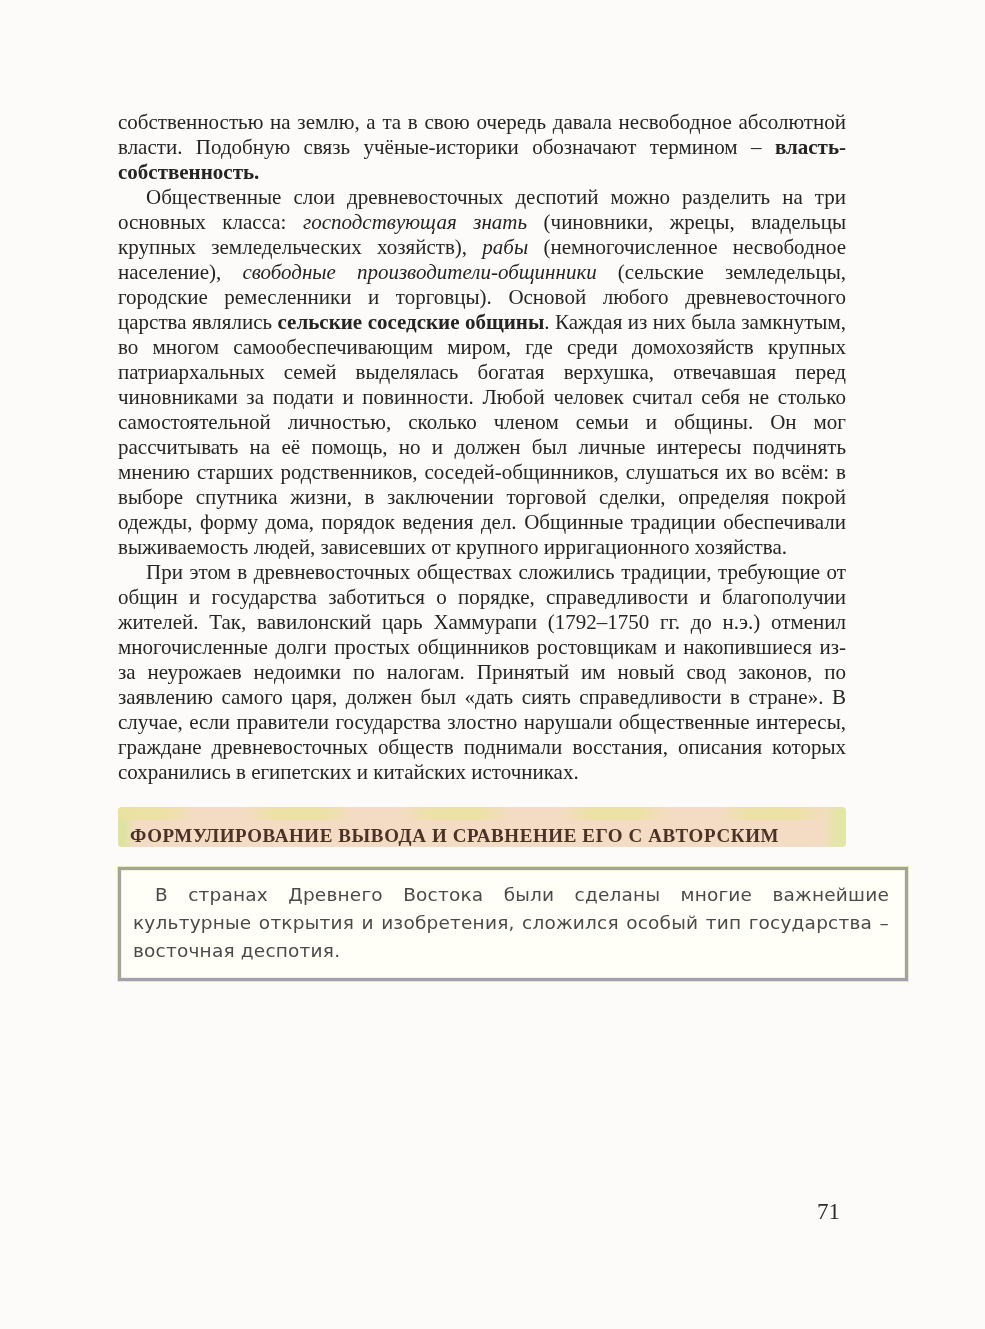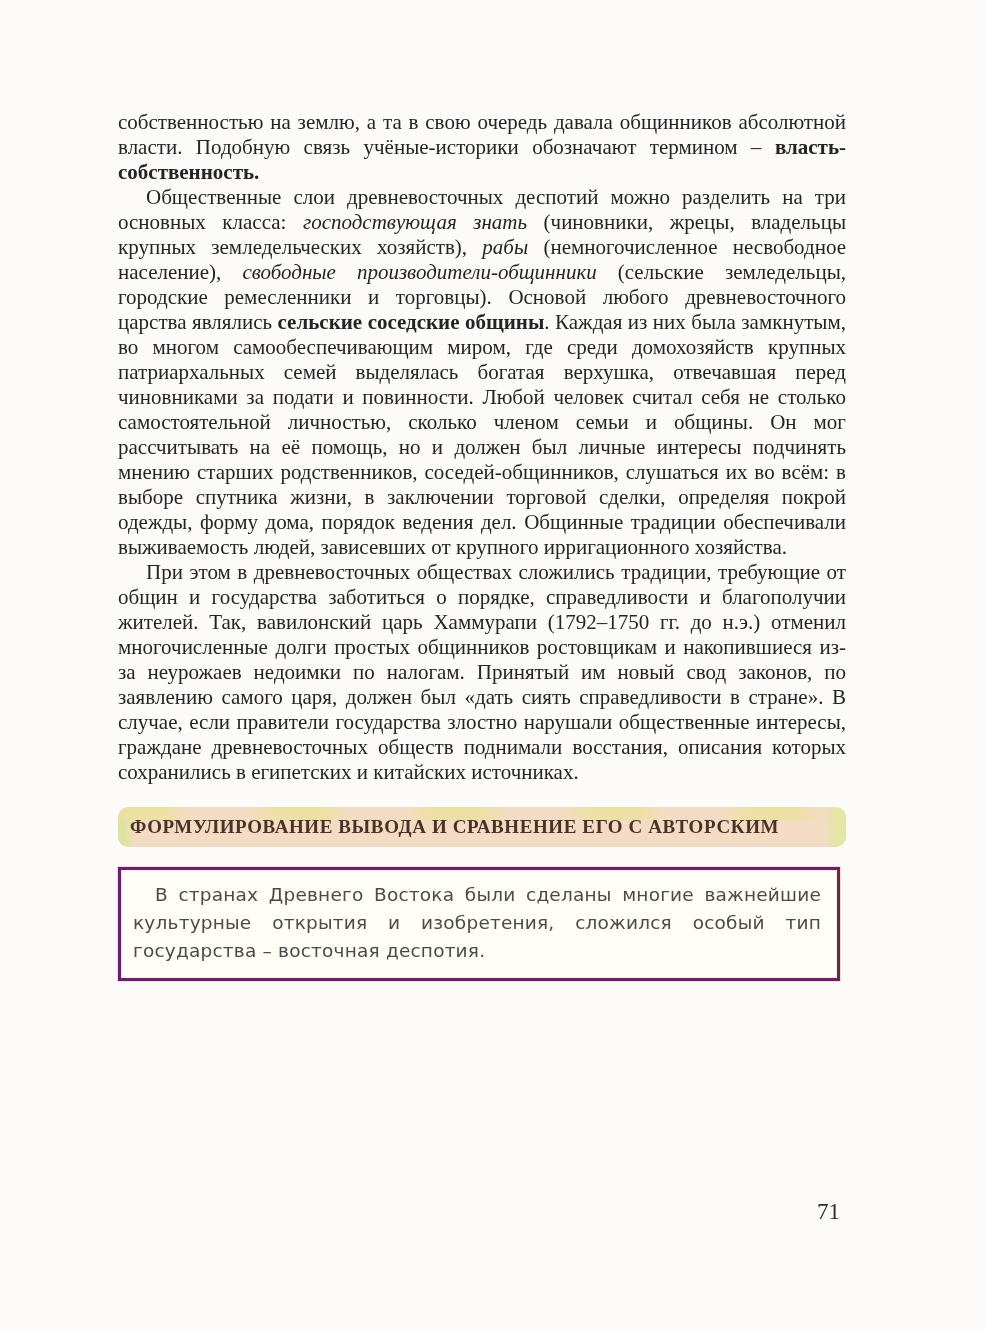--- a/index.html
+++ b/index.html
@@ -29,48 +29,48 @@
     text-align: justify;
   }
   .para.indent { text-indent: 28px; }
   .seg-b { font-weight: bold; }
   .seg-i { font-style: italic; }
 
   .heading-banner {
     margin-top: 22px;
     height: 40px;
     display: flex;
-    align-items: center;
+    align-items: flex-end;
     padding: 0 12px;
     box-sizing: border-box;
     background:
       repeating-linear-gradient(90deg,
         rgba(235,226,158,0.85) 0px, rgba(235,226,158,0.85) 46px,
         rgba(235,226,158,0) 76px, rgba(235,226,158,0) 128px,
         rgba(235,226,158,0.85) 158px) top / 100% 13px no-repeat,
       linear-gradient(90deg,
         #dfe3a2 0px, #dfe3a2 7px,
         #f4dcc4 18px, #f4dcc4 calc(100% - 24px),
         #e3e6a4 calc(100% - 7px), #e3e6a4 100%);
-    border-radius: 10px;
+    border-radius: 4px;
   }
   .heading-label {
     font-family: "Liberation Serif", "DejaVu Serif", serif;
     font-weight: bold;
     font-size: 19px;
     letter-spacing: 0.6px;
     color: #4c3126;
     white-space: nowrap;
   }
 
   .conclusion-box {
     margin-top: 20px;
-    width: 722px;
+    width: 790px;
     box-sizing: border-box;
-    border: 3px solid #701a75;
+    border: 3px solid #a3a3a3;
     box-shadow: 0 0 0 1px #e6e9b4, inset 0 0 0 1px #f2f3d8;
     background: #fffef7;
     padding: 11px 16px 13px 12px;
   }
   .conclusion-text {
     margin: 0;
     font-family: "DejaVu Sans", sans-serif;
     font-size: 18.5px;
     line-height: 28px;
     letter-spacing: 0.2px;
@@ -89,21 +89,21 @@
     font-size: 23px;
     color: #2e2e2e;
   }
 </style>
 </head>
 <body>
 
 <div class="page">
   <div class="text-block">
 
-    <p class="para"><span>собственностью на землю, а та в свою очередь давала общинников абсолютной власти. Подобную связь учёные-историки обозначают термином – </span><span class="seg-b">власть-собственность.</span></p>
+    <p class="para"><span>собственностью на землю, а та в свою очередь давала несвободное абсолютной власти. Подобную связь учёные-историки обозначают термином – </span><span class="seg-b">власть-собственность.</span></p>
 
     <p class="para indent"><span>Общественные слои древневосточных деспотий можно разделить на три основных класса: </span><span class="seg-i">господствующая знать</span><span> (чиновники, жрецы, владельцы крупных земледельческих хозяйств), </span><span class="seg-i">рабы</span><span> (немногочисленное несвободное население), </span><span class="seg-i">свободные производители-общинники</span><span> (сельские земледельцы, городские ремесленники и торговцы). Основой любого древневосточного царства являлись </span><span class="seg-b">сельские соседские общины</span><span>. Каждая из них была замкнутым, во многом самообеспечивающим миром, где среди домохозяйств крупных патриархальных семей выделялась богатая верхушка, отвечавшая перед чиновниками за подати и повинности. Любой человек считал себя не столько самостоятельной личностью, сколько членом семьи и общины. Он мог рассчитывать на её помощь, но и должен был личные интересы подчинять мнению старших родственников, соседей-общинников, слушаться их во всём: в выборе спутника жизни, в заключении торговой сделки, определяя покрой одежды, форму дома, порядок ведения дел. Общинные традиции обеспечивали выживаемость людей, зависевших от крупного ирригационного хозяйства.</span></p>
 
     <p class="para indent"><span>При этом в древневосточных обществах сложились традиции, требующие от общин и государства заботиться о порядке, справедливости и благополучии жителей. Так, вавилонский царь Хаммурапи (1792–1750 гг. до н.э.) отменил многочисленные долги простых общинников ростовщикам и накопившиеся из-за неурожаев недоимки по налогам. Принятый им новый свод законов, по заявлению самого царя, должен был «дать сиять справедливости в стране». В случае, если правители государства злостно нарушали общественные интересы, граждане древневосточных обществ поднимали восстания, описания которых сохранились в египетских и китайских источниках.</span></p>
 
     <div class="heading-banner">
       <span class="heading-label">ФОРМУЛИРОВАНИЕ ВЫВОДА И СРАВНЕНИЕ ЕГО С АВТОРСКИМ</span>
     </div>
 
     <div class="conclusion-box">

